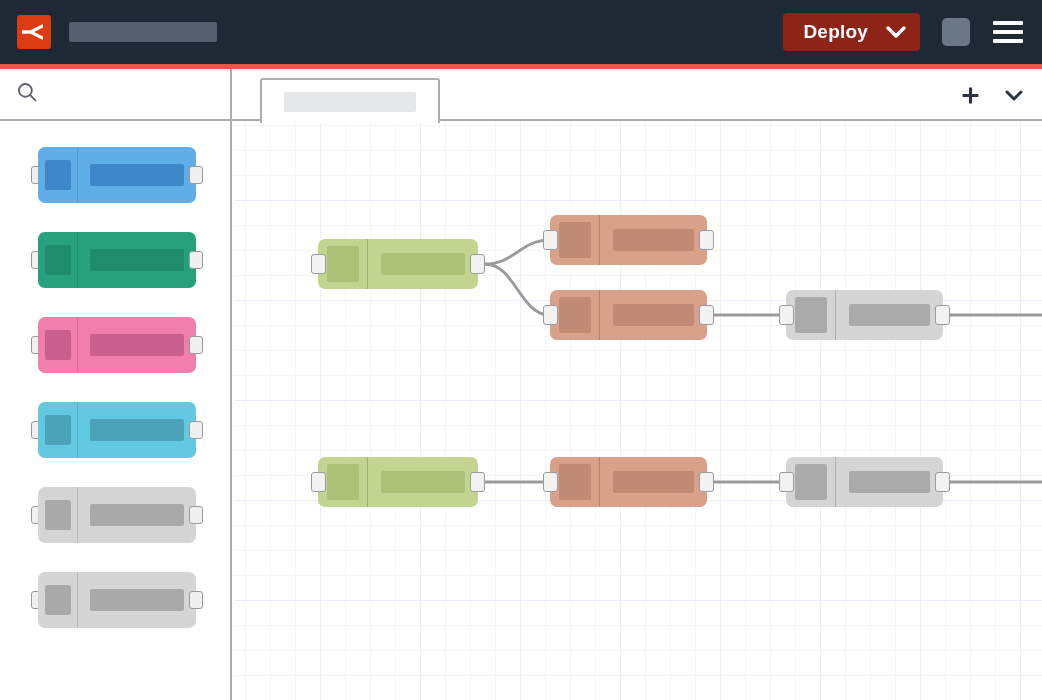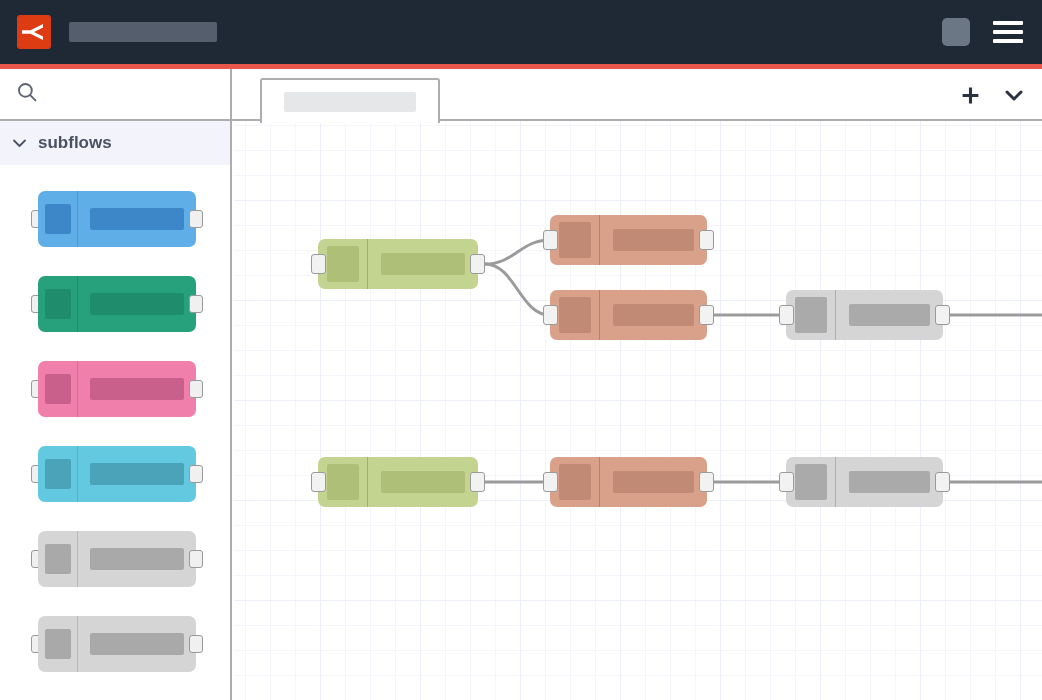--- a/index.html
+++ b/index.html
@@ -342,20 +342,28 @@
     <div class="logo-mark">
       <svg width="34" height="34" viewBox="0 0 34 34" aria-hidden="true">
         <path d="M26 9 L13.5 15.2 L5 15.2 L5 18.8 L13.5 18.8 L26 25 L26 21.6 L17 17 L26 12.4 Z" fill="#ffffff"></path>
       </svg>
     </div>
 
     <div class="title-placeholder"></div>
 
     <div class="header-spacer"></div>
 
+    <div class="deploy-button">
+      <span class="deploy-label">Deploy</span>
+      <span class="deploy-caret">
+        <svg width="20" height="13" viewBox="0 0 20 13" aria-hidden="true">
+          <path d="M2 2 L10 10 L18 2" stroke="#ffffff" stroke-width="3.4" fill="none" stroke-linecap="round" stroke-linejoin="round"></path>
+        </svg>
+      </span>
+    </div>
 
     <div class="header-gray-button"></div>
 
     <div class="hamburger">
       <span></span>
       <span></span>
       <span></span>
     </div>
   </div>
 
@@ -365,28 +373,20 @@
 
     <div id="palette-search">
       <span>
         <svg width="22" height="22" viewBox="0 0 22 22" aria-hidden="true">
           <circle cx="9.4" cy="9.4" r="6.4" stroke="#5c6370" stroke-width="1.9" fill="none"></circle>
           <line x1="14.2" y1="14.2" x2="19.4" y2="19.4" stroke="#5c6370" stroke-width="1.9" stroke-linecap="round"></line>
         </svg>
       </span>
     </div>
 
-    <div class="palette-category">
-      <span class="cat-caret">
-        <svg width="15" height="10" viewBox="0 0 15 10" aria-hidden="true">
-          <path d="M2 2.5 L7.5 8 L13 2.5" stroke="#4a5162" stroke-width="1.8" fill="none" stroke-linecap="round" stroke-linejoin="round"></path>
-        </svg>
-      </span>
-      <span class="cat-label">subflows</span>
-    </div>
 
     <div class="palette-list" id="palette-list">
         <div class="palette-node-wrap">
           <div class="port in"></div>
           <div class="pnode" style="background: rgb(96, 174, 232);">
             <div class="pnode-icon">
               <i style="background: rgb(61, 135, 200);"></i>
             </div>
             <div class="pnode-body">
               <div class="pnode-label" style="background: rgb(61, 135, 200);"></div>

